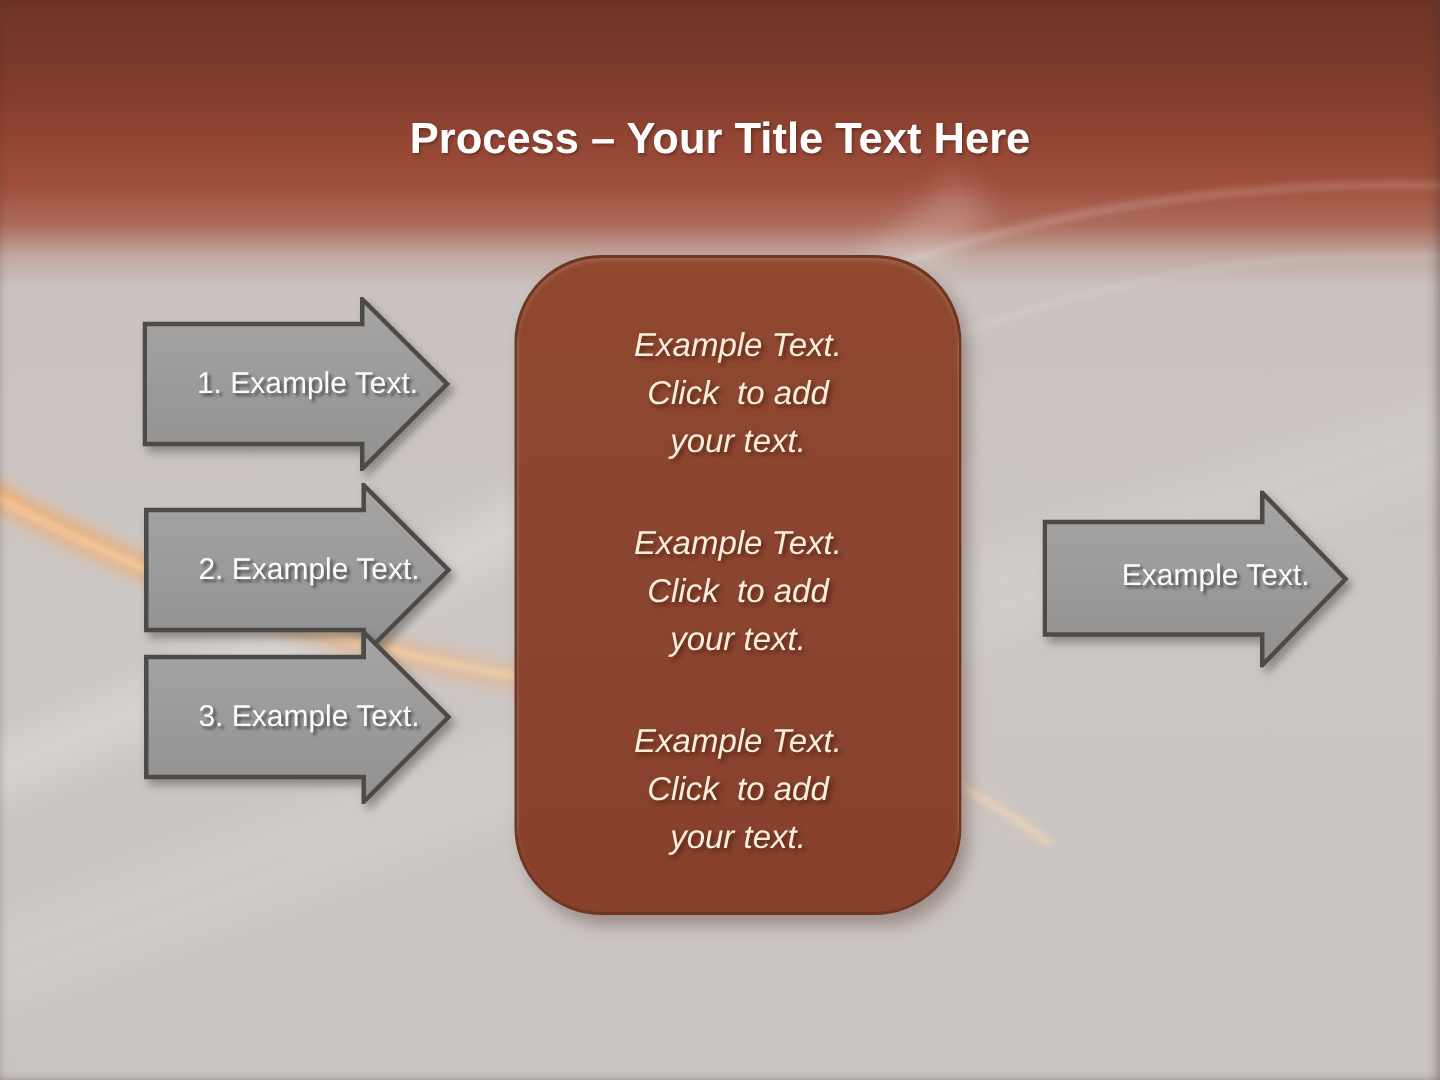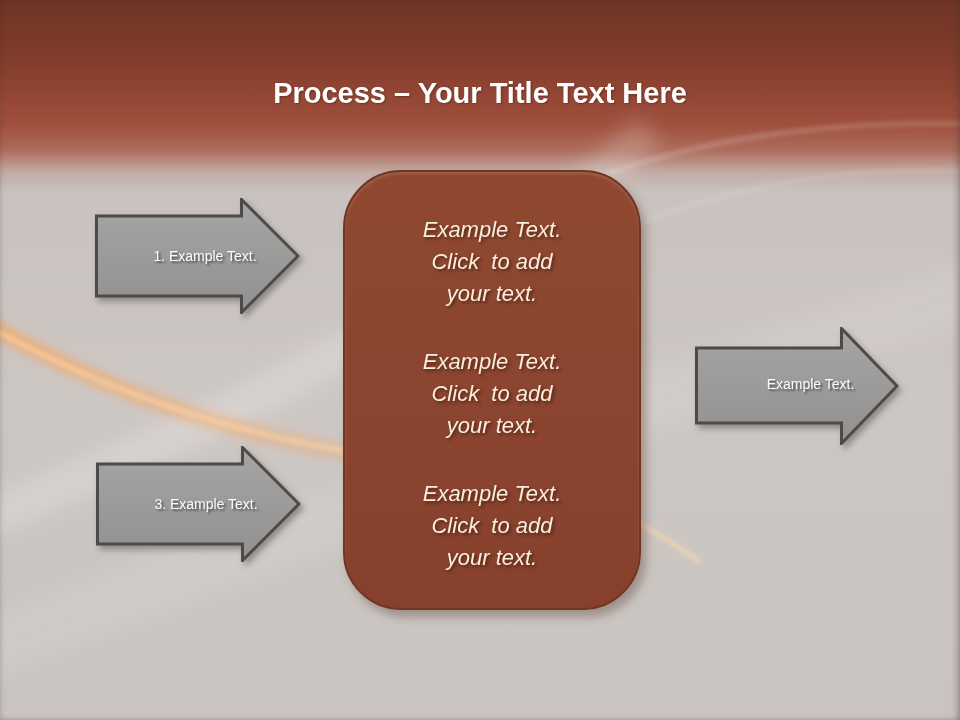--- a/index.html
+++ b/index.html
@@ -23,21 +23,21 @@
     text-align:center;color:#ffffff;font-size:29px;line-height:44px;
     text-shadow:1px 1px 2px rgba(60,25,15,.45);
   }
   .title span{white-space:pre;}
   .t-bold{font-weight:700;margin-top:42px;}
   .t-rest{font-weight:700;}
   .arrow{position:absolute;z-index:2;}
   .arrow svg{display:block;filter:drop-shadow(3px 4px 3px rgba(90,85,80,.55));}
   .arrow-label{
     position:absolute;inset:0;display:flex;align-items:center;justify-content:center;
-    color:#fbfbfb;font-size:14px;white-space:pre;
+    color:#fbfbfb;font-size:20px;white-space:pre;
     text-shadow:2px 2px 2px rgba(45,45,45,.65);
     padding-left:41px;
   }
   .arrow-left .arrow-label{padding-right:26px;}
   .arrow-final .arrow-label{padding-right:14px;padding-bottom:4px;}
   .panel{
     position:absolute;left:343px;top:170px;width:298px;height:440px;z-index:2;
     box-sizing:border-box;border-radius:58px;
     background:linear-gradient(180deg,#90492f 0%,#8b4530 45%,#86402c 100%);
     border:2px solid #703622;
@@ -88,22 +88,28 @@
 
   <h1 class="title"><span class="t-bold">Process</span><span class="t-rest"> – Your Title Text Here</span></h1>
 
   <div class="arrow arrow-left" style="left:95px;top:198px;width:205px;height:116px;">
     <svg width="205" height="116" viewBox="0 0 205 116">
       <polygon points="1.5,18 146.5,18 146.5,1.5 203,58 146.5,114.5 146.5,98 1.5,98" fill="url(#arrowFill)" stroke="#4c4b4a" stroke-width="3" stroke-linejoin="miter"></polygon>
     </svg>
     <span class="arrow-label">1. Example Text.</span>
   </div>
 
+  <div class="arrow arrow-left" style="left:96px;top:322px;width:205px;height:116px;">
+    <svg width="205" height="116" viewBox="0 0 205 116">
+      <polygon points="1.5,18 146.5,18 146.5,1.5 203,58 146.5,114.5 146.5,98 1.5,98" fill="url(#arrowFill)" stroke="#4c4b4a" stroke-width="3" stroke-linejoin="miter"></polygon>
+    </svg>
+    <span class="arrow-label">2. Example Text.</span>
+  </div>
 
-  <div class="arrow arrow-left" style="left:96px;top:446px;width:205px;height:116px;">
+  <div class="arrow arrow-left" style="left:96px;top:420px;width:205px;height:116px;">
     <svg width="205" height="116" viewBox="0 0 205 116">
       <polygon points="1.5,18 146.5,18 146.5,1.5 203,58 146.5,114.5 146.5,98 1.5,98" fill="url(#arrowFill)" stroke="#4c4b4a" stroke-width="3" stroke-linejoin="miter"></polygon>
     </svg>
     <span class="arrow-label">3. Example Text.</span>
   </div>
 
   <section class="panel">
     <div class="para">
       <div class="line">Example Text.</div>
       <div class="line">Click  to add</div>

